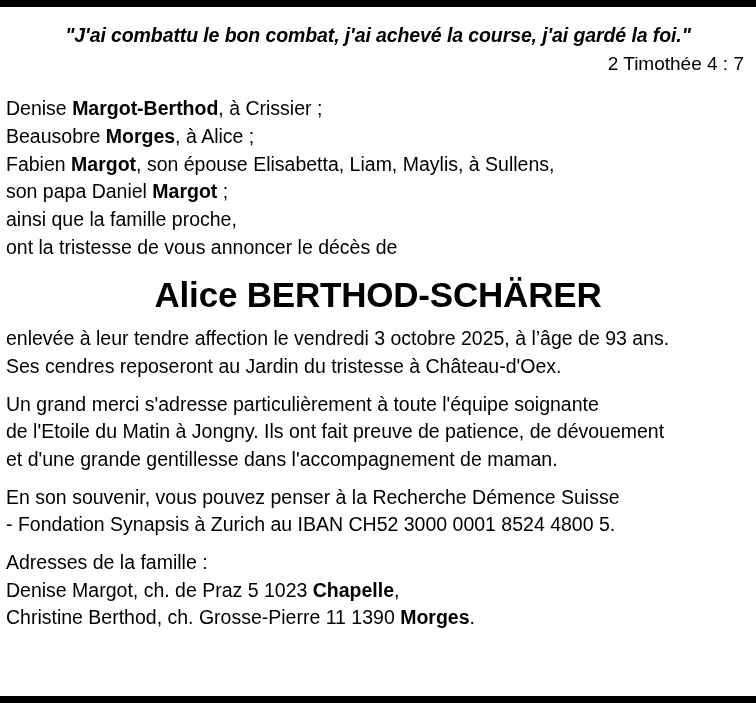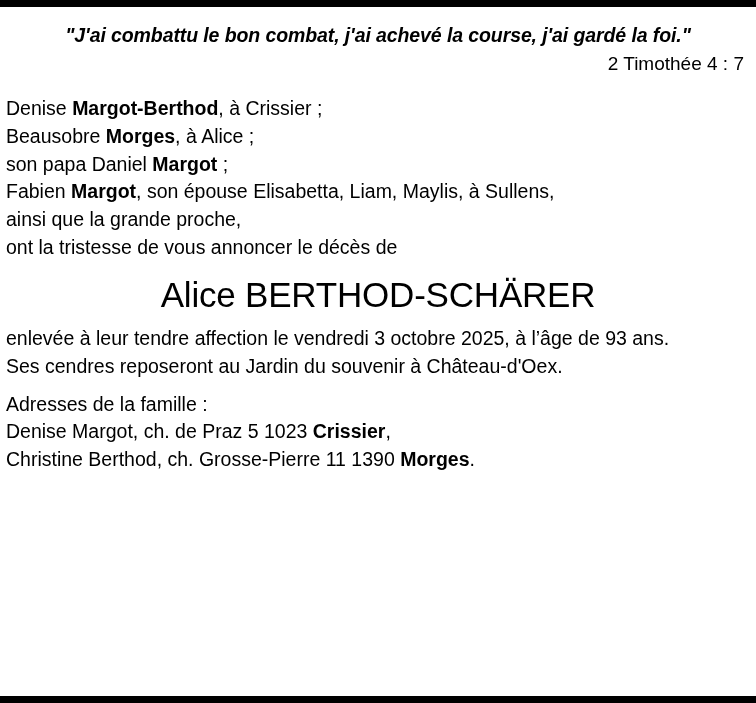--- a/index.html
+++ b/index.html
@@ -43,21 +43,21 @@
   .family {
     margin-top: 19px;
     font-size: 19.5px;
     line-height: 1.42;
   }
   .family div {
     white-space: nowrap;
   }
   .deceased-name {
     text-align: center;
-    font-weight: normal;
+    font-weight: bold;
     font-size: 35px;
     line-height: 1.2;
     margin-top: 13px;
     margin-bottom: 9px;
     letter-spacing: -0.2px;
   }
   .block {
     font-size: 19.5px;
     line-height: 1.42;
     margin-top: 10px;
@@ -81,45 +81,54 @@
   <div class="quote-ref">2 Timothée 4 : 7</div>
 
   <div class="family">
     <div>
       <span>Denise </span><b>Margot-Berthod</b><span>, à Crissier ;</span>
     </div>
     <div>
       <span>Beausobre </span><b>Morges</b><span>, à Alice ;</span>
     </div>
     <div>
+      <span>Fabien </span><b>Margot</b><span>, son épouse Elisabetta, Liam, Maylis, à Sullens,</span>
+    </div>
+    <div>
       <span> son papa Daniel </span><b>Margot</b><span> ;</span>
     </div>
     <div>
-      <span>Fabien </span><b>Margot</b><span>, son épouse Elisabetta, Liam, Maylis, à Sullens,</span>
-    </div>
-    <div>
-      <span>ainsi que la grande proche,</span><b></b><span></span>
+      <span>ainsi que la famille proche,</span><b></b><span></span>
     </div>
     <div>
       <span>ont la tristesse de vous annoncer le décès de</span>
     </div>
   </div>
 
   <div class="deceased-name">Alice BERTHOD-SCHÄRER</div>
 
   <div class="block tight">
     <div>enlevée à leur tendre affection le vendredi 3 octobre 2025, à l’âge de 93 ans.</div>
-    <div>Ses cendres reposeront au Jardin du souvenir à Château-d'Oex.</div>
+    <div>Ses cendres reposeront au Jardin du tristesse à Château-d'Oex.</div>
   </div>
 
+  <div class="block">
+    <div>Un grand merci s'adresse particulièrement à toute l'équipe soignante</div>
+    <div>de l'Etoile du Matin à Jongny. Ils ont fait preuve de patience, de dévouement</div>
+    <div>et d'une grande gentillesse dans l'accompagnement de maman.</div>
+  </div>
 
+  <div class="block">
+    <div>En son souvenir, vous pouvez penser à la Recherche Démence Suisse</div>
+    <div> - Fondation Synapsis à Zurich au IBAN CH52 3000 0001 8524 4800 5.</div>
+  </div>
 
   <div class="block">
     <div>Adresses de la famille :</div>
     <div>
-      <span>Denise Margot, ch. de Praz 5 1023 </span><b>Crissier</b><span>,</span>
+      <span>Denise Margot, ch. de Praz 5 1023 </span><b>Chapelle</b><span>,</span>
     </div>
     <div>
       <span>Christine Berthod, ch. Grosse-Pierre 11 1390 </span><b>Morges</b><span>.</span>
     </div>
   </div>
 
 </div>
 
 </body></html>

